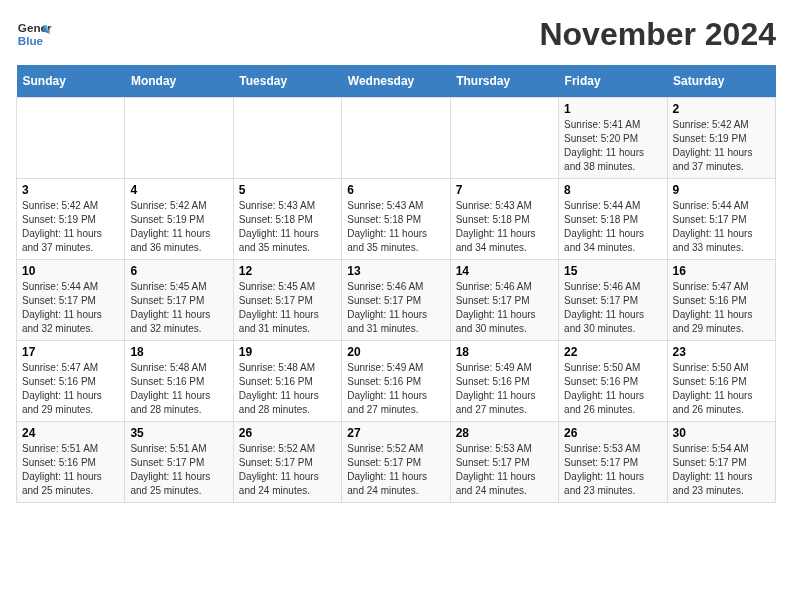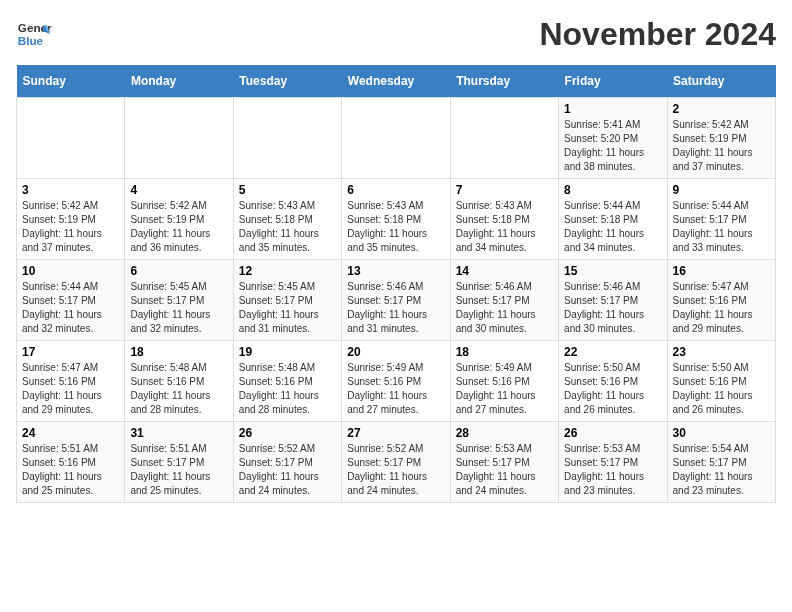--- a/index.html
+++ b/index.html
@@ -208,21 +208,21 @@
           <span class="day-num">23</span>
           <div class="day-info">Sunrise: 5:50 AM<br>Sunset: 5:16 PM<br>Daylight: 11 hours and 26 minutes.</div>
         </td>
       </tr>
       <tr>
         <td>
           <span class="day-num">24</span>
           <div class="day-info">Sunrise: 5:51 AM<br>Sunset: 5:16 PM<br>Daylight: 11 hours and 25 minutes.</div>
         </td>
         <td>
-          <span class="day-num">31</span>
+          <span class="day-num">35</span>
           <div class="day-info">Sunrise: 5:51 AM<br>Sunset: 5:17 PM<br>Daylight: 11 hours and 25 minutes.</div>
         </td>
         <td>
           <span class="day-num">26</span>
           <div class="day-info">Sunrise: 5:52 AM<br>Sunset: 5:17 PM<br>Daylight: 11 hours and 24 minutes.</div>
         </td>
         <td>
           <span class="day-num">27</span>
           <div class="day-info">Sunrise: 5:52 AM<br>Sunset: 5:17 PM<br>Daylight: 11 hours and 24 minutes.</div>
         </td>

